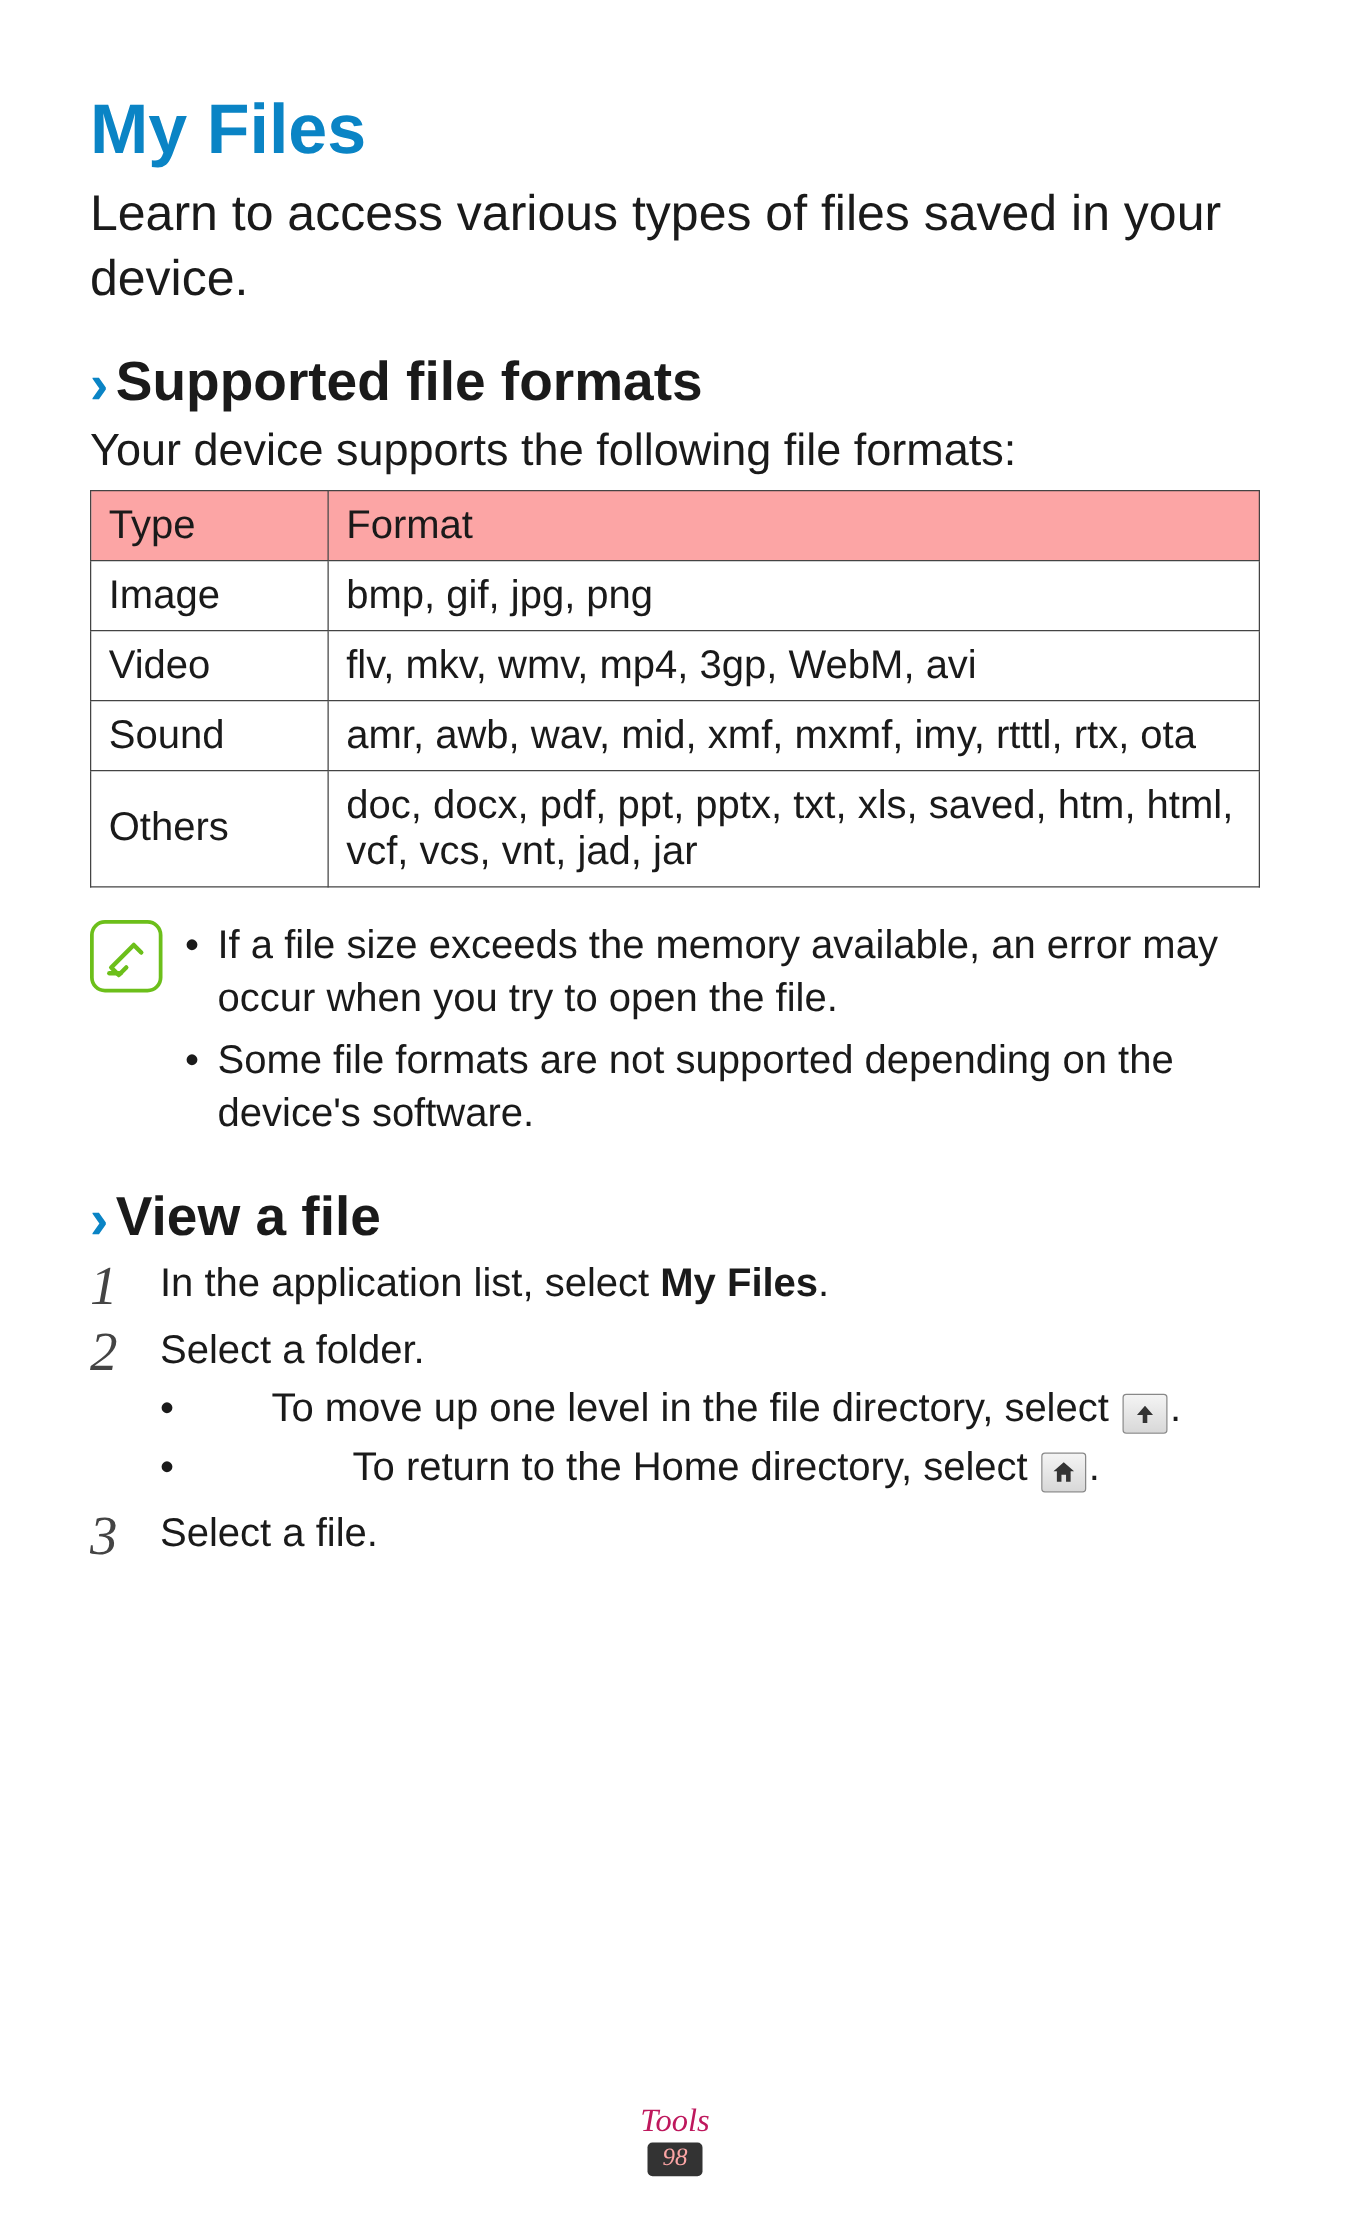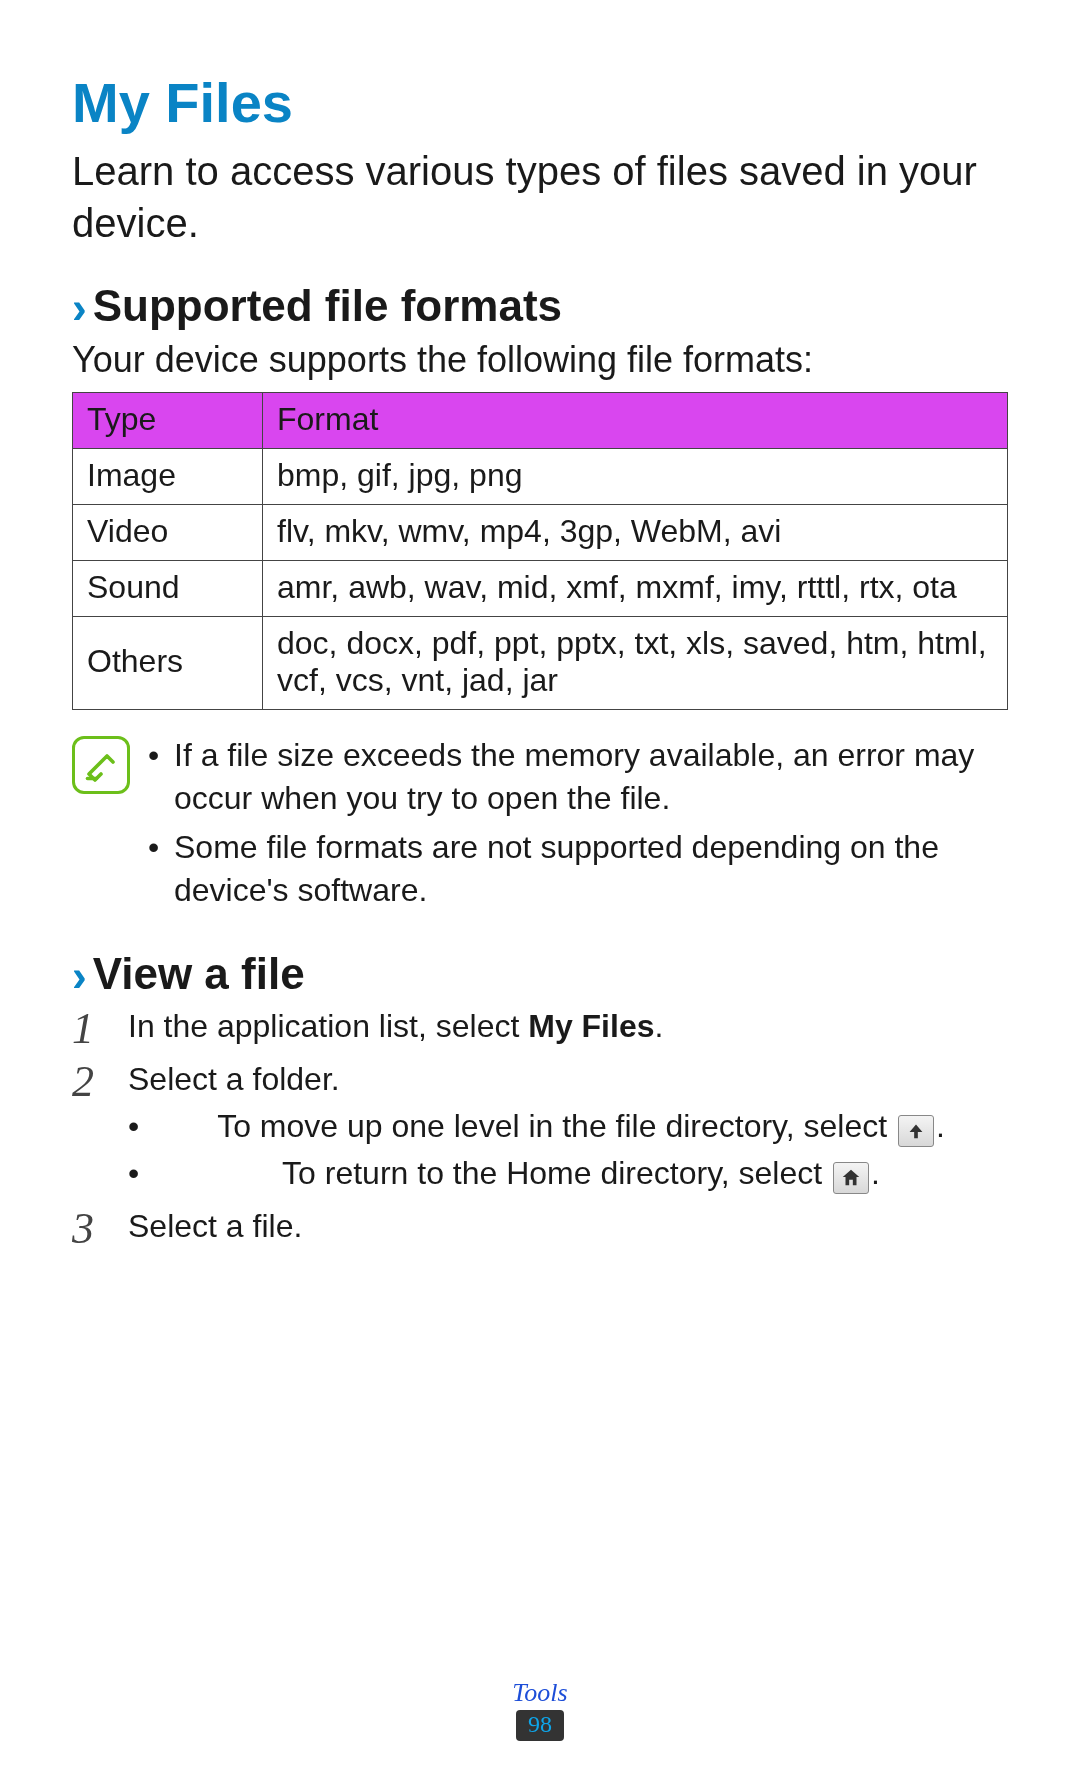--- a/index.html
+++ b/index.html
@@ -51,21 +51,21 @@
     font-size: 32px;
     margin-bottom: 24px;
   }
   th, td {
     border: 1px solid #444;
     text-align: left;
     padding: 8px 14px 10px 14px;
     vertical-align: middle;
     font-weight: 400;
   }
-  th { background: #d946ef; }
+  th { background: #fca5a5; }
   td.type-cell { width: 190px; }
   .note-row {
     display: flex;
     align-items: flex-start;
     gap: 18px;
     margin-bottom: 30px;
   }
   .note-icon {
     width: 58px; height: 58px;
     border: 3px solid #6cbf1a;
@@ -142,29 +142,30 @@
   .footer {
     position: absolute;
     left: 0; right: 0;
     bottom: 30px;
     text-align: center;
   }
   .footer-sec {
     font-style: italic;
     font-family: Georgia, "Times New Roman", serif;
     font-size: 26px;
-    color: #1d4ed8;
+    color: #be185d;
     margin-bottom: 2px;
   }
   .footer-page {
     display: inline-block;
     background: #333;
-    color: #0ea5e9;
+    color: #fca5a5;
+    font-style: italic;
     font-family: Georgia, "Times New Roman", serif;
-    font-size: 24px;
+    font-size: 20px;
     padding: 1px 12px 3px;
     border-radius: 4px;
   }
 </style>
 </head>
 <body>
 
 <h1 class="title">My Files</h1>
 <p class="intro">Learn to access various types of files saved in your device.</p>
 

